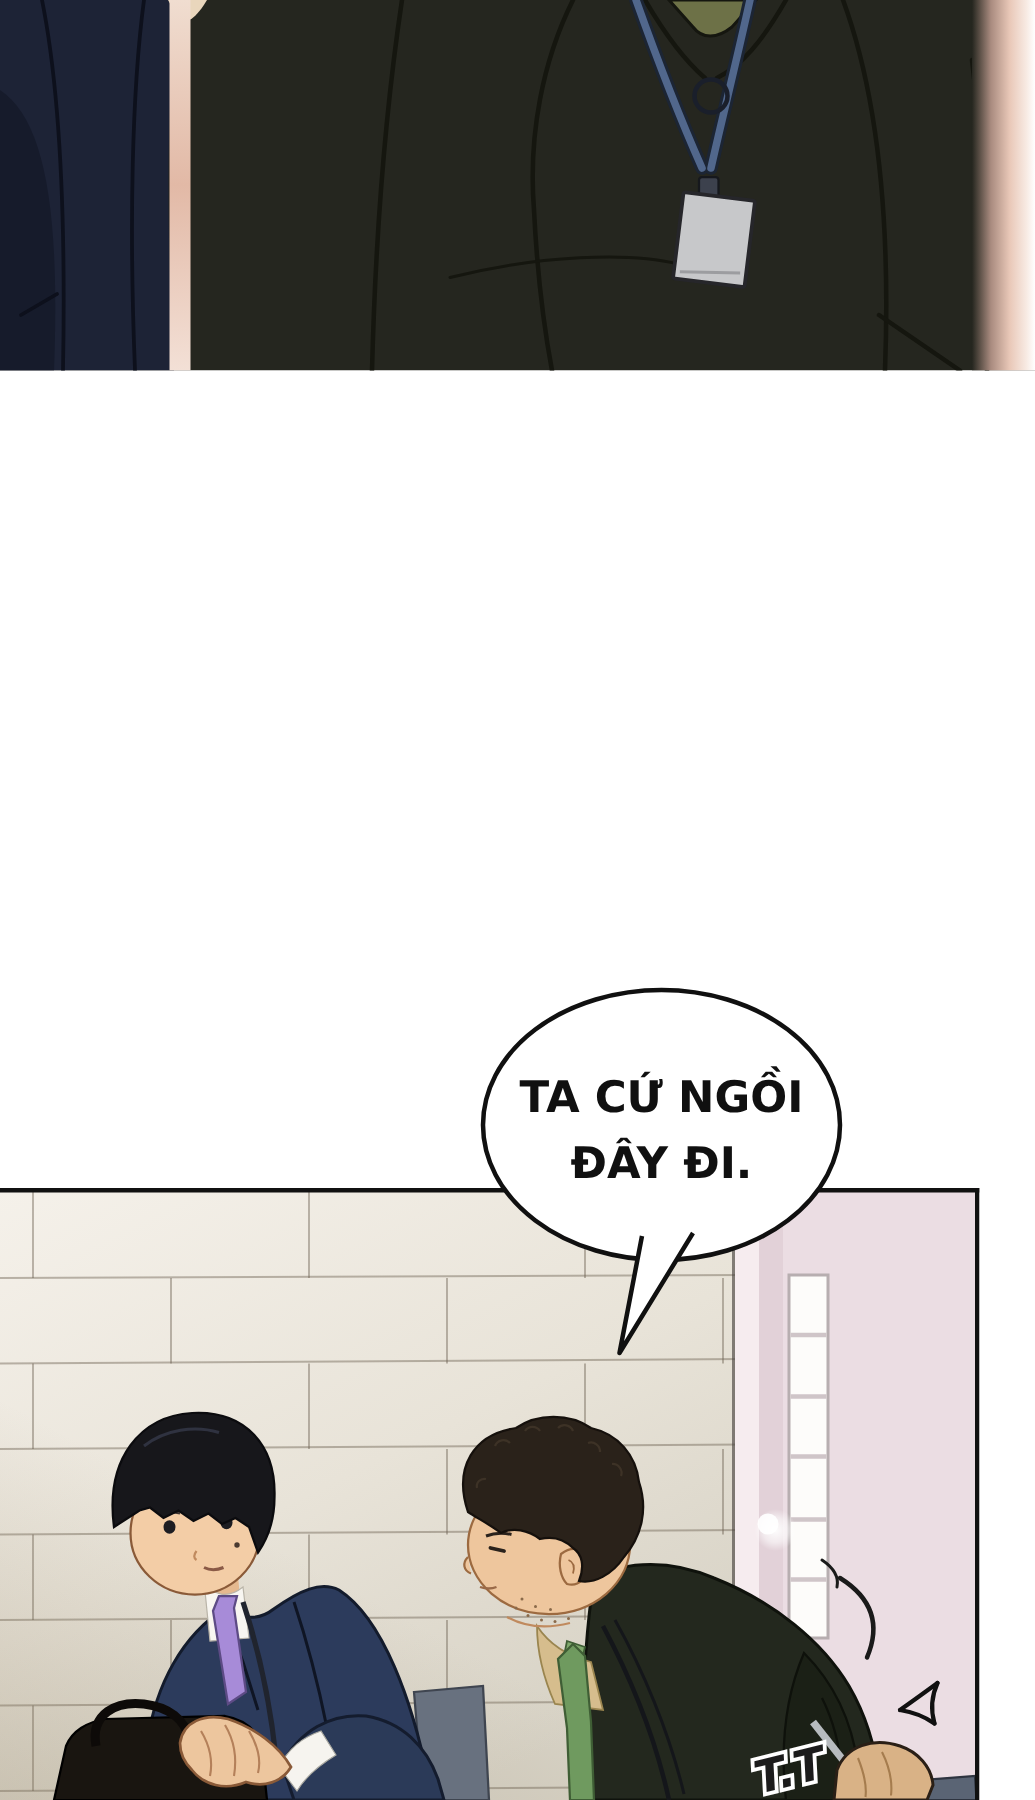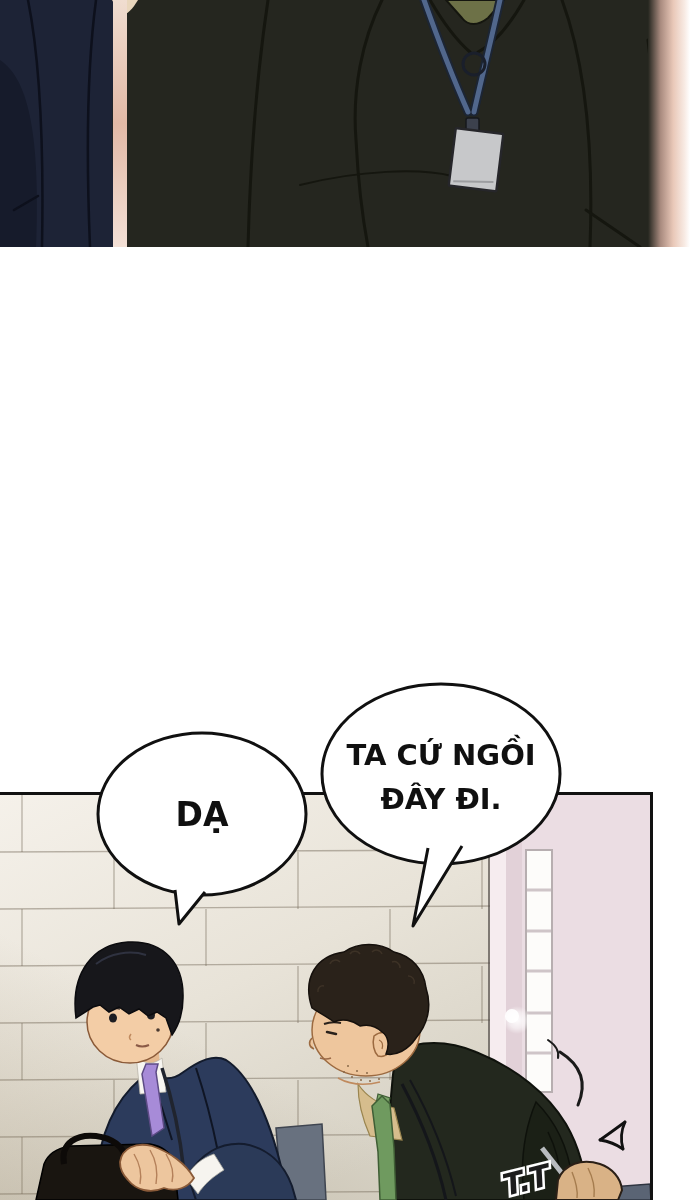--- a/index.html
+++ b/index.html
@@ -266,30 +266,23 @@
         <path d="M 623 357 Q 619 343 625 330"></path>
       </g>
 
       <text class="sfx-text" font-size="30" transform="translate(506 404) rotate(-14)">T.T</text>
 
       <line x1="0" y1="1.5" x2="653" y2="1.5" stroke="#111111" stroke-width="3"></line>
       <line x1="651.5" y1="0" x2="651.5" y2="408" stroke="#111111" stroke-width="3"></line>
     </svg>
   </div>
 
-  <div class="bubble" style="left:300px;top:672px;">
+  <div class="bubble" style="left:300px;top:648px;">
     <svg width="280" height="264" viewBox="0 0 280 264">
       <ellipse cx="141" cy="102" rx="119" ry="90" fill="#ffffff" stroke="#101010" stroke-width="3"></ellipse>
       <path d="M 128 176 L 113 254 L 162 174" fill="#ffffff" stroke="#101010" stroke-width="3" stroke-linejoin="round"></path>
       <text class="bubble-text" x="141" y="93" font-size="29">TA CỨ NGỒI</text>
       <text class="bubble-text" x="141" y="137" font-size="29">ĐÂY ĐI.</text>
     </svg>
   </div>
 
-  <div class="bubble" style="left:88px;top:726px;">
-    <svg width="235" height="210" viewBox="0 0 235 210">
-      <ellipse cx="114" cy="88" rx="104" ry="81" fill="#ffffff" stroke="#101010" stroke-width="3"></ellipse>
-      <path d="M 87 164 L 91 198 L 117 166" fill="#ffffff" stroke="#101010" stroke-width="3" stroke-linejoin="round"></path>
-      <text class="bubble-text" x="114" y="100" font-size="33">DẠ</text>
-    </svg>
-  </div>
 
 </div>
 
 </body></html>

